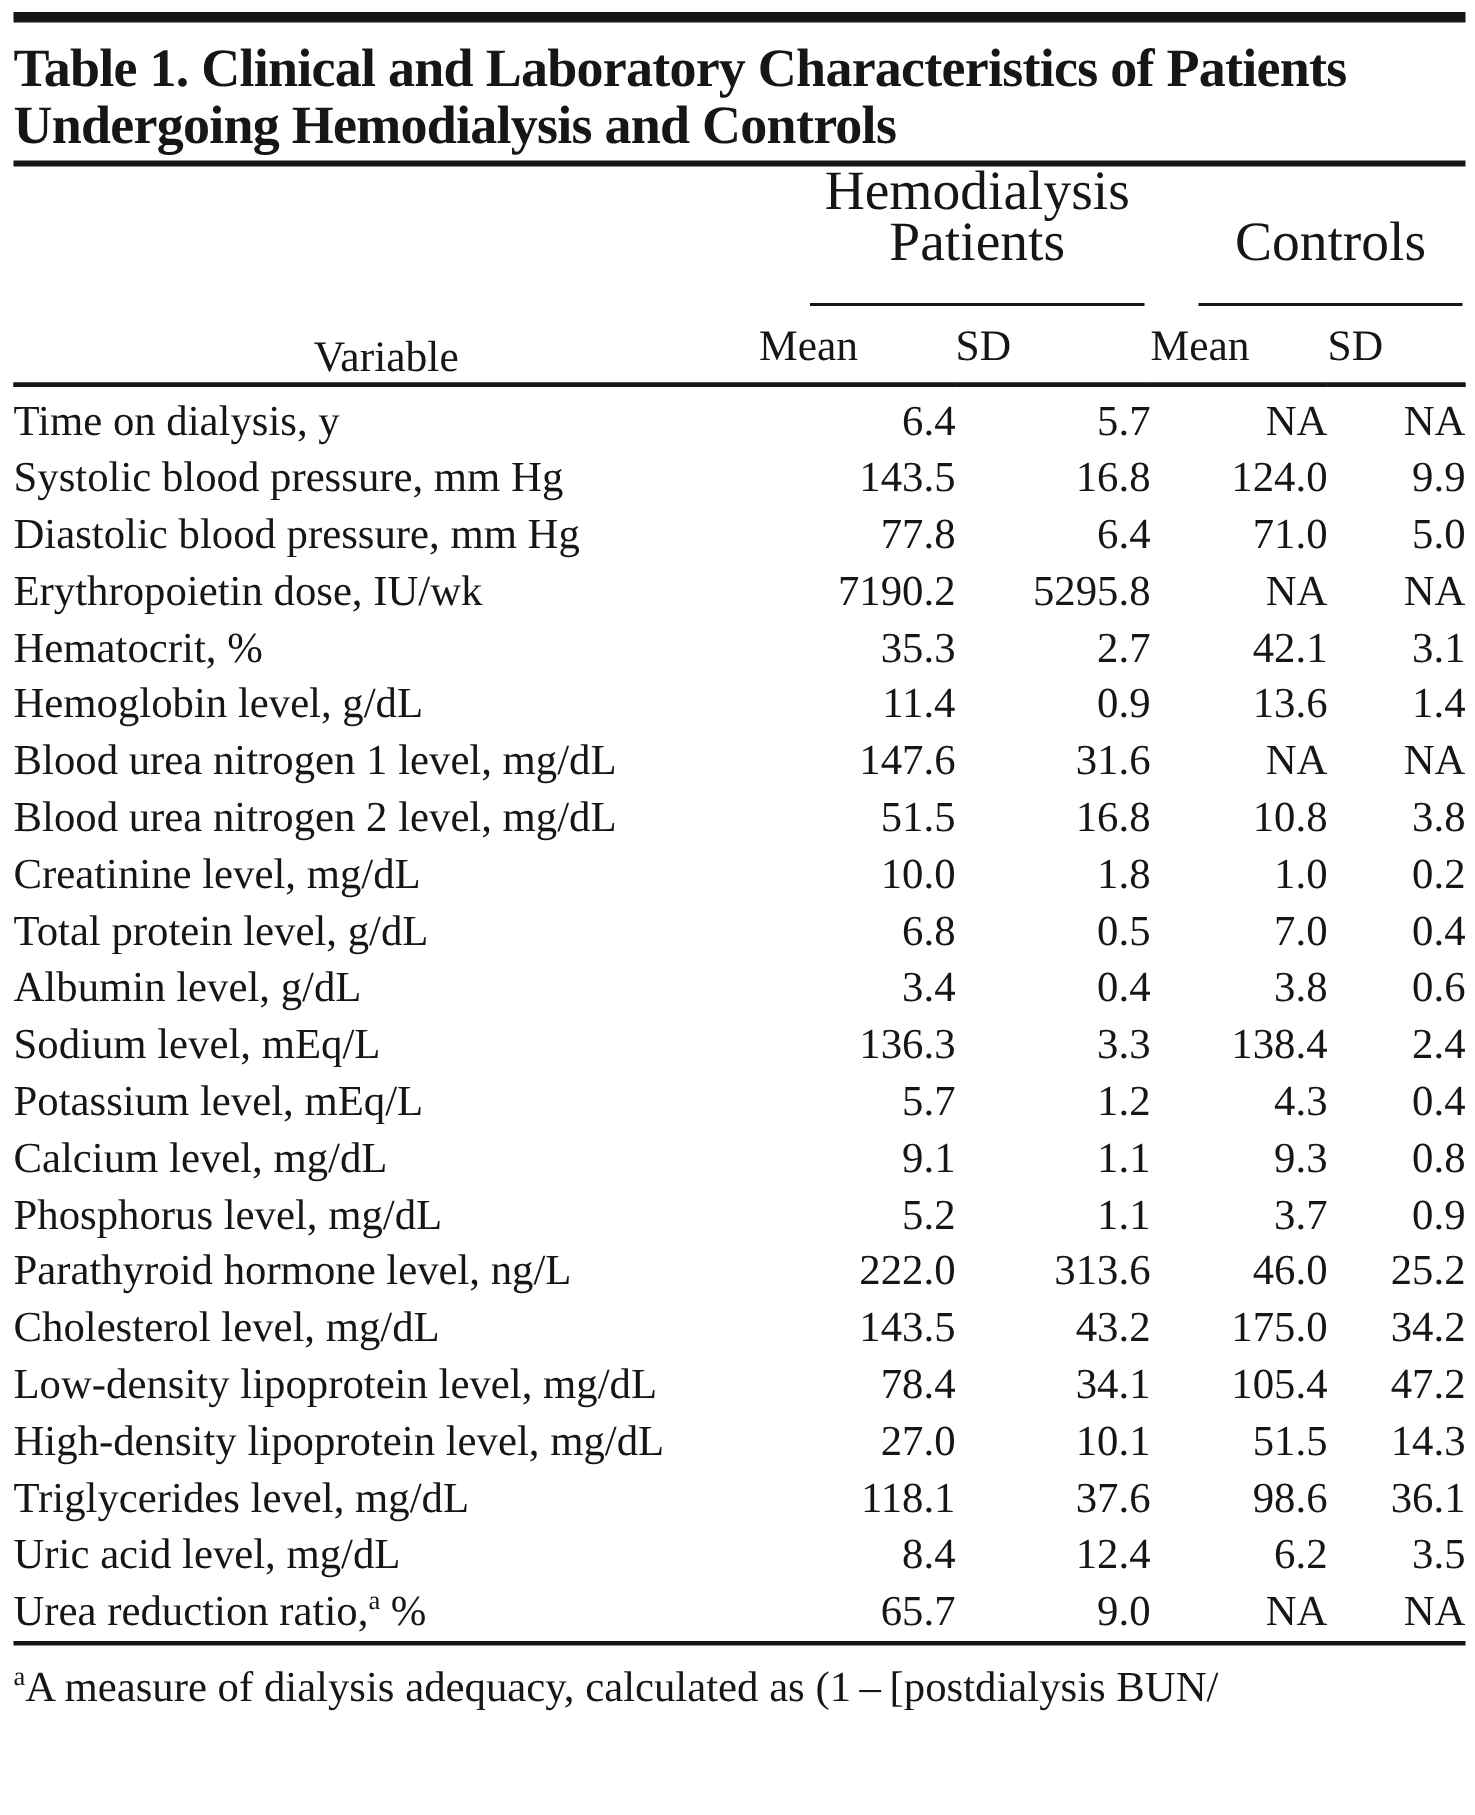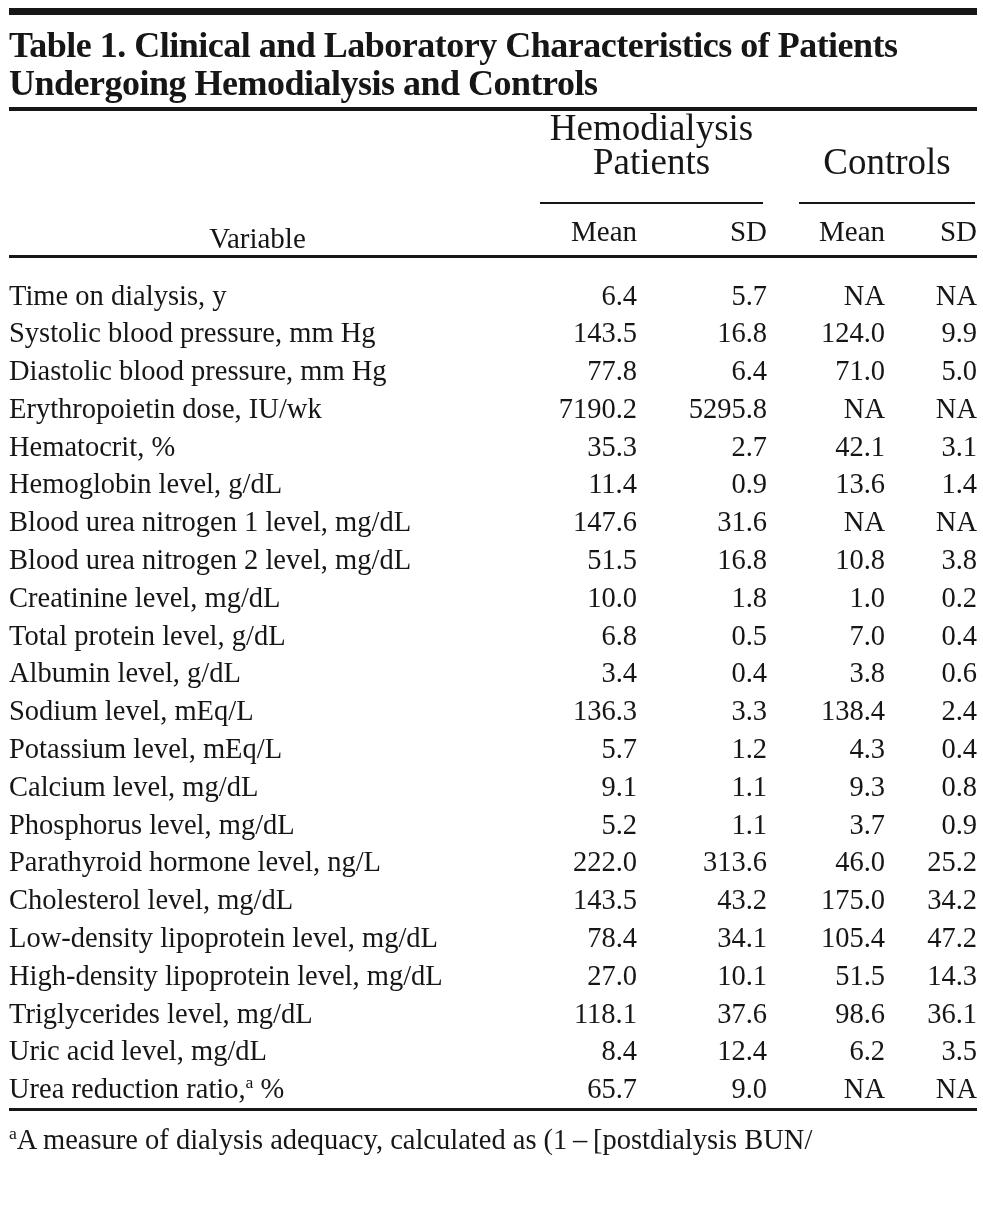--- a/index.html
+++ b/index.html
@@ -70,31 +70,31 @@
     border-bottom: 2.5px solid #161616;
   }
   th.variable-head {
     text-align: center;
     font-size: 29px;
     padding-bottom: 7px;
     border-bottom: 3.5px solid #161616;
   }
   tr.subhead-row th {
     height: 44px;
-    text-align: right;
+    text-align: left;
     padding-bottom: 7px;
     border-bottom: 3.5px solid #161616;
   }
   tbody td {
     font-size: 28.5px;
     line-height: 37.8px;
     height: 37.8px;
     white-space: nowrap;
   }
-  tbody tr:first-child td { padding-top: 19px; margin-left: 24px; }
+  tbody tr:first-child td { padding-top: 5px; margin-left: 24px; }
   td.var { text-align: left; overflow: visible; }
   td.num { text-align: right; }
   sup {
     font-size: 62%;
     line-height: 0;
     vertical-align: super;
   }
   .footnotes {
     padding-top: 10px;
     padding-bottom: 7px;

